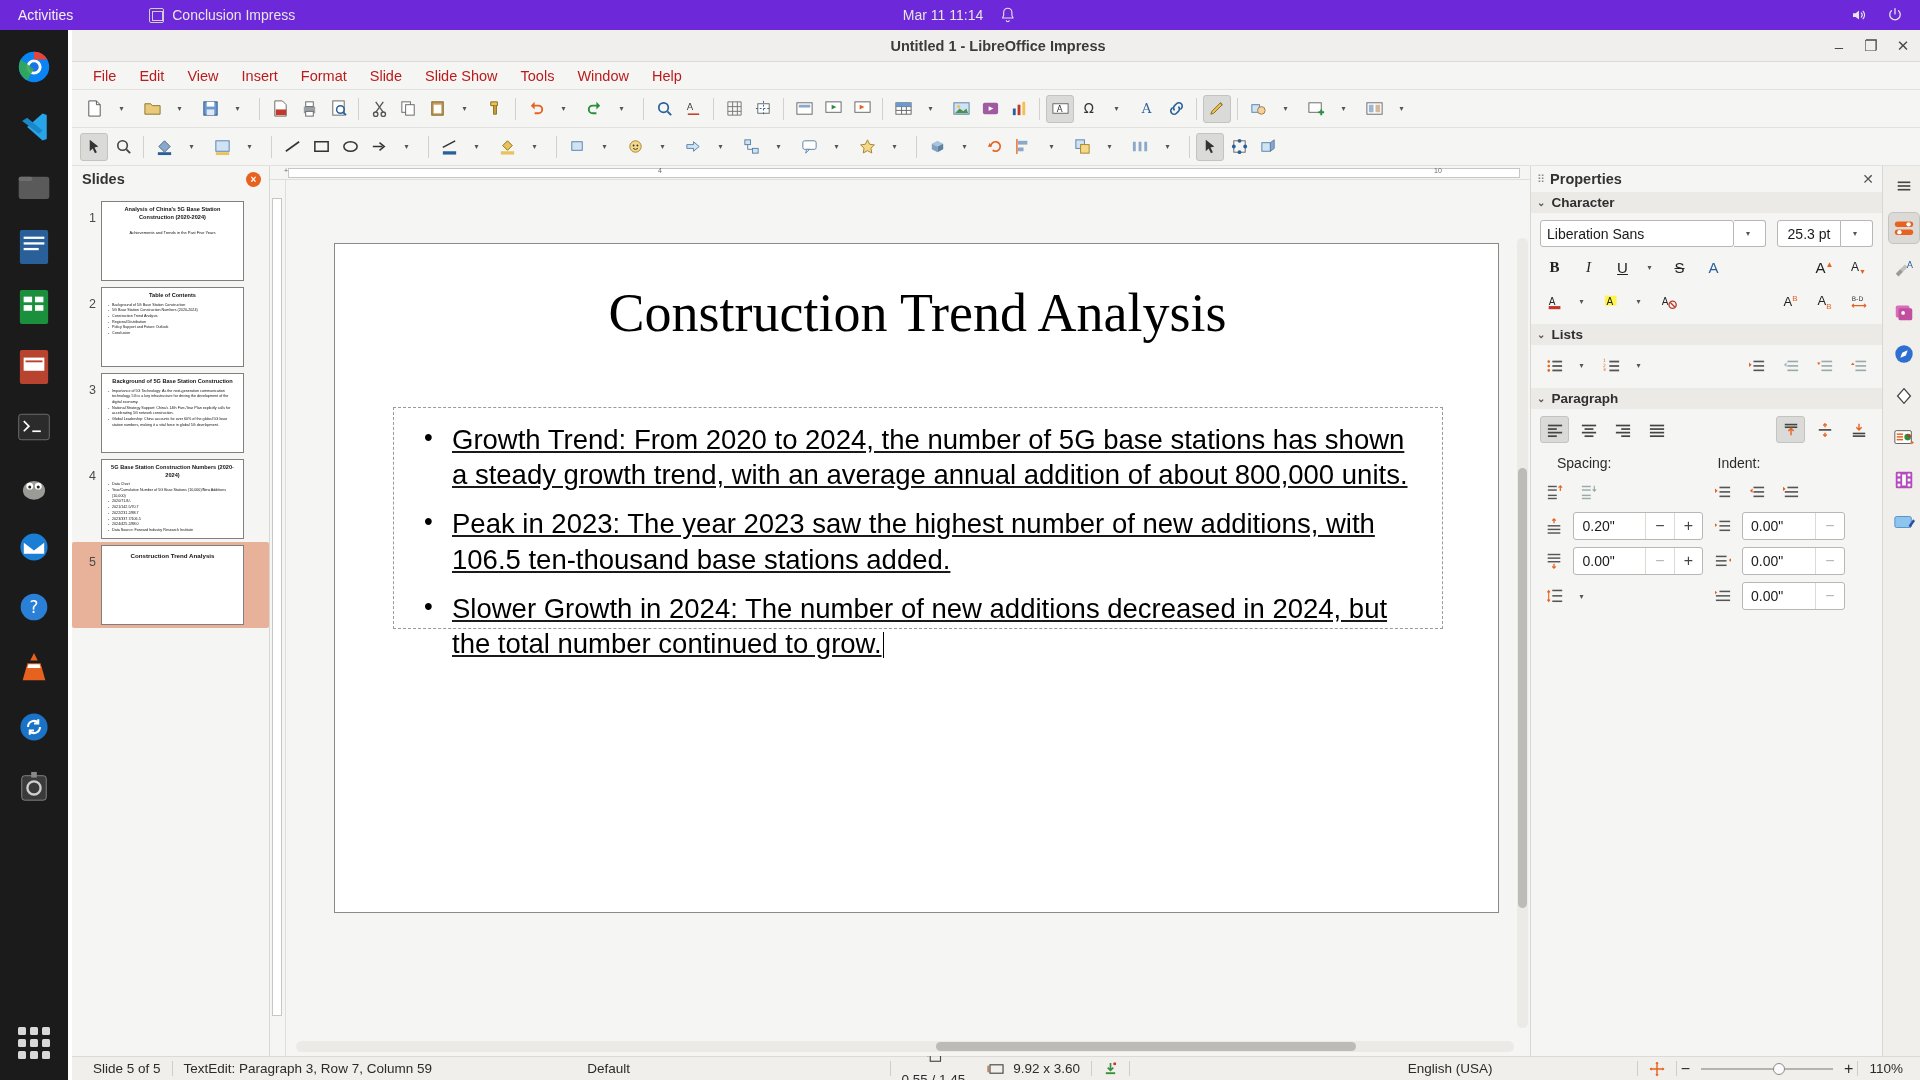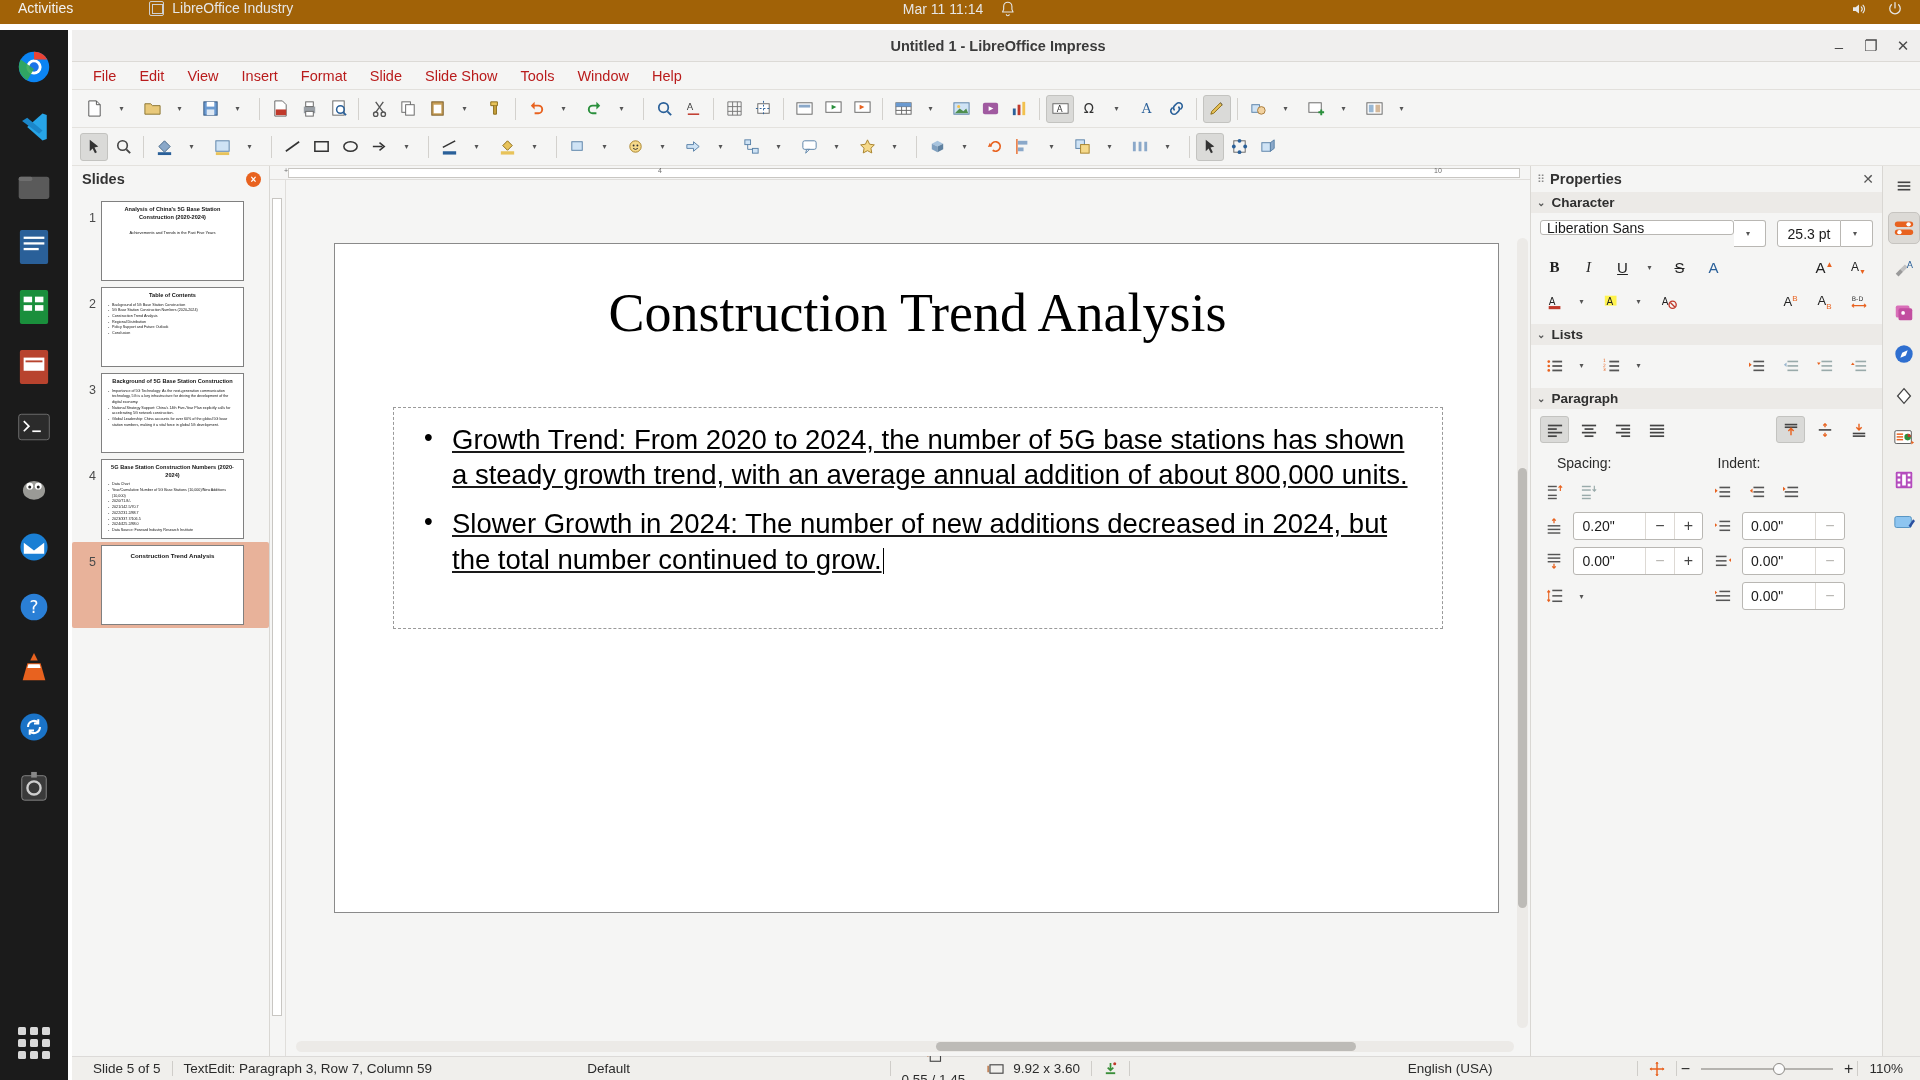--- a/index.html
+++ b/index.html
@@ -6,23 +6,23 @@
   html,body { width:1920px; height:1080px; overflow:hidden; }
   body {
     font-family: "Liberation Sans", sans-serif;
     font-size: 14px;
     background:#ffffff;
     color:#1a1a1a;
   }
 
   
   #gnome-topbar{
-    position:absolute; top:0; left:0; width:1920px; height:24px;
-    background:#a16207; color:#e6e6e6;
-    display:flex; align-items:flex-start;
+    position:absolute; top:0; left:0; width:1920px; height:30px;
+    background:#6d28d9; color:#e6e6e6;
+    display:flex; align-items:center;
     font-size:14px;
   }
   .tb-activities{ padding:0 14px 0 18px; color:#f2f2f2; }
   .tb-app{ display:flex; align-items:center; gap:8px; margin-left:62px;}
   .tb-appicon{
     width:15px;height:15px;border:1.6px solid #cfcfcf;border-radius:2px;
     display:inline-block;position:relative;
   }
   .tb-appicon:before{
     content:""; position:absolute; left:2.2px; top:2.2px;
@@ -191,21 +191,21 @@
   #sb-head .t{ font-weight:bold; font-size:14.5px; color:#333; flex:1;}
   .sb-section{
     background:#eceae7; height:21px; display:flex; align-items:center;
     gap:6px; padding-left:6px; font-weight:bold; color:#2f2f2f; font-size:13.5px;
   }
   .chev{ font-size:10px; color:#555; }
   .sb-body{ padding:7px 9px 9px 9px; }
   .row{ display:flex; align-items:center; gap:5px; }
   .mb6{ margin-bottom:7px;}
   .fontbox{
-    flex:1; height:15px; background:#fff; border:1px solid #b9b7b3; border-radius:3px;
+    flex:1; height:27px; background:#fff; border:1px solid #b9b7b3; border-radius:3px;
     display:flex; align-items:center; padding:0 6px; font-size:14px; color:#1a1a1a;
   }
   .fontdrop{
     width:32px;height:27px;background:#fff;border:1px solid #b9b7b3;border-left:none;
     border-radius:0 3px 3px 0; display:flex;align-items:center;justify-content:center;
   }
   .sizebox{
     width:64px;height:27px;background:#fff;border:1px solid #b9b7b3;border-radius:3px 0 0 3px;
     display:flex;align-items:center;justify-content:center;font-size:14px;
   }
@@ -251,21 +251,21 @@
   .zknob{ position:absolute; left:72px; top:-5px; width:12px;height:12px;
     border-radius:50%; background:#fbfbfb;border:1px solid #8d8b87;}
 </style>
 </head>
 <body>
 
 <div id="gnome-topbar">
   <div class="tb-activities">Activities</div>
   <div class="tb-app">
     <span class="tb-appicon"></span>
-    <span>LibreOffice Industry</span>
+    <span>Conclusion Impress</span>
   </div>
   <div class="tb-clockwrap">
     <span>Mar 11 11:14</span>
     <svg class="tb-ico" viewBox="0 0 24 24">
       <path d="M12 3a5.5 5.5 0 0 0-5.5 5.5v4L5 16h14l-1.5-3.5v-4A5.5 5.5 0 0 0 12 3z" fill="none" stroke="#e6e6e6" stroke-width="1.5" stroke-linejoin="round"></path>
       <path d="M10 19a2 2 0 0 0 4 0" fill="none" stroke="#e6e6e6" stroke-width="1.5"></path>
     </svg>
   </div>
   <div class="tb-right">
     <svg class="tb-ico" viewBox="0 0 24 24">
@@ -932,20 +932,21 @@
         <div id="ruler-v">
           <div class="rbarv"></div>
         </div>
         <div id="canvasarea">
 
           <div id="slide-canvas">
             <div id="slide-title">Construction Trend Analysis</div>
             <div id="slide-body">
               <ul>
                 <li>Growth Trend: From 2020 to 2024, the number of 5G base stations has shown a steady growth trend, with an average annual addition of about 800,000 units.</li>
+                <li>Peak in 2023: The year 2023 saw the highest number of new additions, with 106.5 ten-thousand base stations added.</li>
                 <li><span>Slower Growth in 2024: The number of new additions decreased in 2024, but the total number continued to grow.</span><span class="caret-bar"></span></li>
               </ul>
             </div>
           </div>
 
           <div id="vscroll">
             <div class="thumbv"></div>
           </div>
           <div id="hscroll">
             <div class="thumbh"></div>

